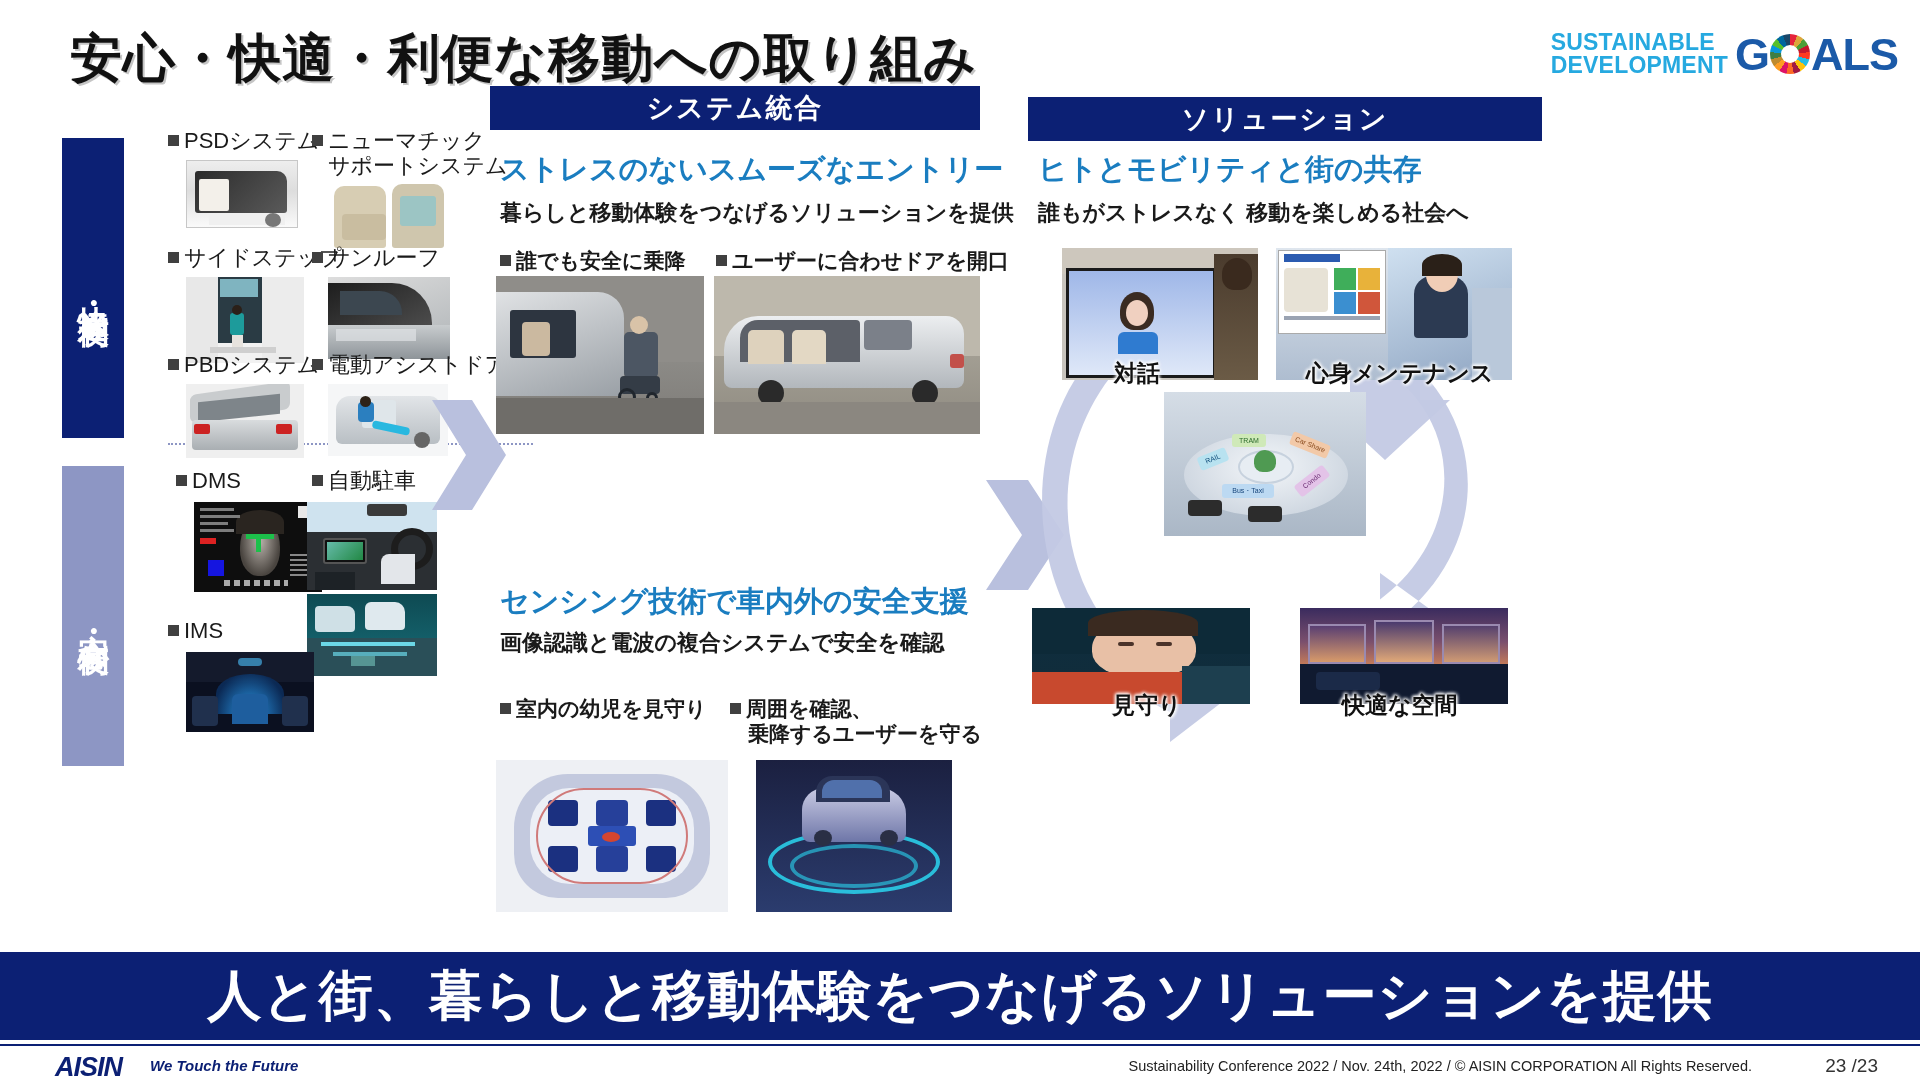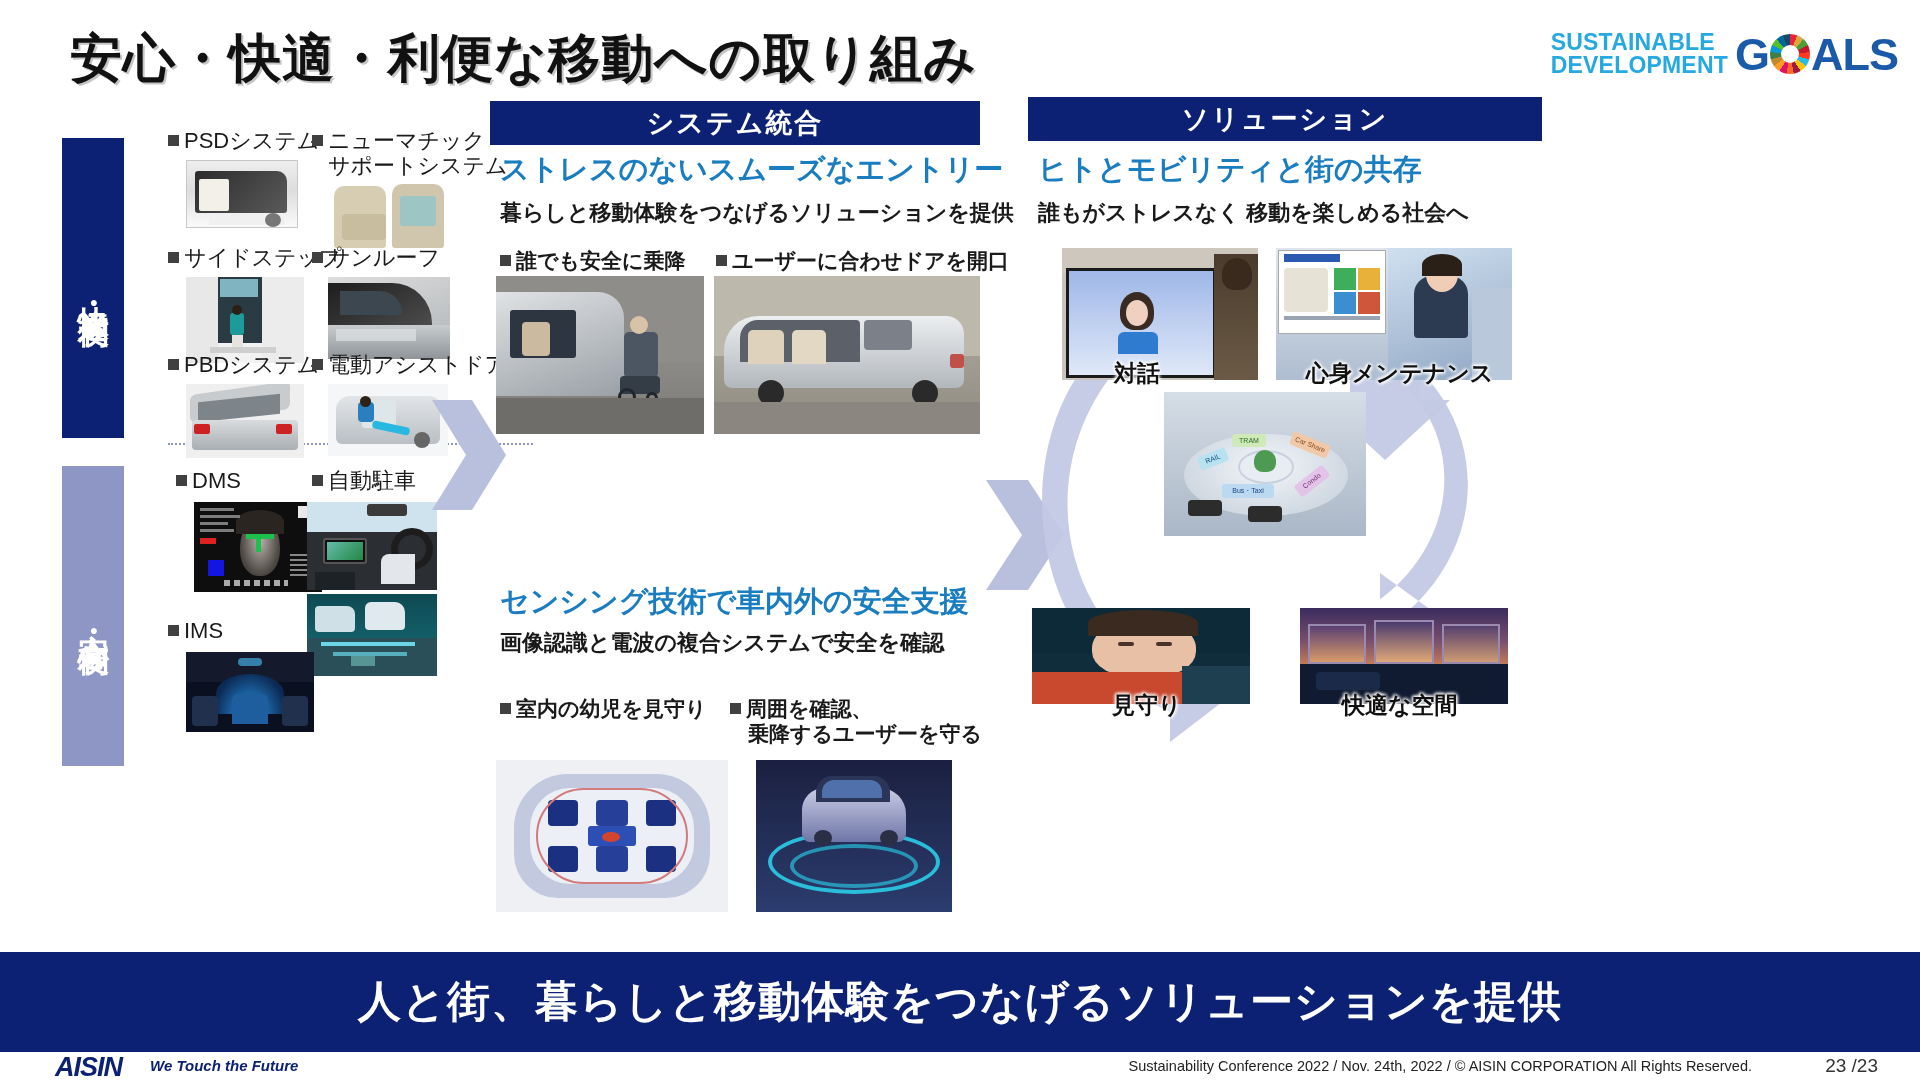--- a/index.html
+++ b/index.html
@@ -75,24 +75,24 @@
     position:absolute; color:#1a1a1a; font-weight:bold;
     font-size:22px; white-space:nowrap;
   }
   .bullet-lbl{
     position:absolute; color:#1a1a1a; font-weight:bold;
     font-size:21px; line-height:1.2;
   }
 
   
   .banner{
-    position:absolute; left:0; top:952px; width:1920px; height:100px;
+    position:absolute; left:0; top:952px; width:1920px; height:88px;
     background:#0c2074; color:#fff;
     display:flex; align-items:center; justify-content:center;
-    font-size:43px; font-weight:bold; letter-spacing:1px;
+    font-size:54px; font-weight:bold; letter-spacing:1px;
   }
   .footline{ position:absolute; left:0; top:1044px; width:1920px; height:2px; background:#0c2074; }
 
   
   .aisin-logo{
     position:absolute; left:55px; top:1052px;
     font-size:27px; font-weight:bold; font-style:italic;
     color:#0c2074; letter-spacing:-1px;
   }
   .aisin-tag{
@@ -250,21 +250,21 @@
       <div style="position:absolute;left:6px;top:44px;width:26px;height:30px;background:#20304d;border-radius:4px;"></div>
       <div style="position:absolute;left:96px;top:44px;width:26px;height:30px;background:#20304d;border-radius:4px;"></div>
       <div style="position:absolute;left:52px;top:6px;width:24px;height:8px;background:#4cc3ff;opacity:.6;border-radius:4px;"></div>
     </div>
   </div>
 
   <svg style="position:absolute;left:432px;top:400px;width:74px;height:110px;" viewBox="0 0 74 110">
     <polygon points="0,0 40,0 74,55 40,110 0,110 34,55" fill="#b9c0de"></polygon>
   </svg>
 
-  <div class="panel-head" style="left:490px; top:101px; width:490px; height:44px;">システム統合</div>
+  <div class="panel-head" style="left:490px; top:86px; width:490px; height:44px;">システム統合</div>
 
   <div class="sub-blue" style="left:500px; top:150px;">ストレスのないスムーズなエントリー</div>
   <div class="sub-black" style="left:500px; top:198px;">暮らしと移動体験をつなげるソリューションを提供</div>
 
   <div class="bullet-lbl" style="left:500px; top:248px;">
     <span class="sq"></span><span>誰でも安全に乗降</span>
   </div>
   <div class="bullet-lbl" style="left:716px; top:248px;">
     <span class="sq"></span><span>ユーザーに合わせドアを開口</span>
   </div>

